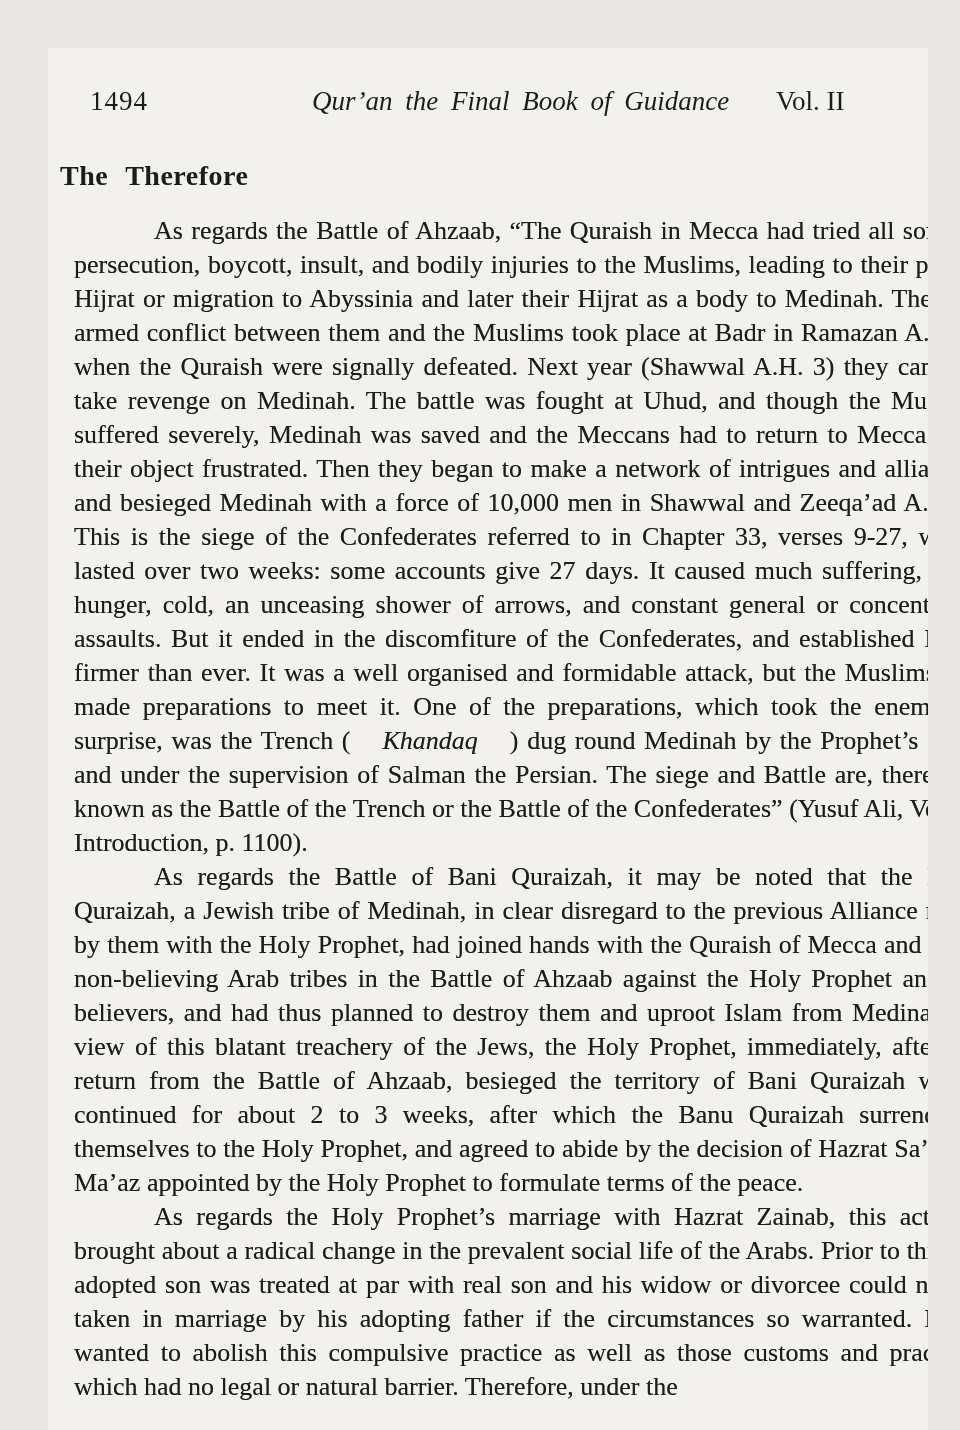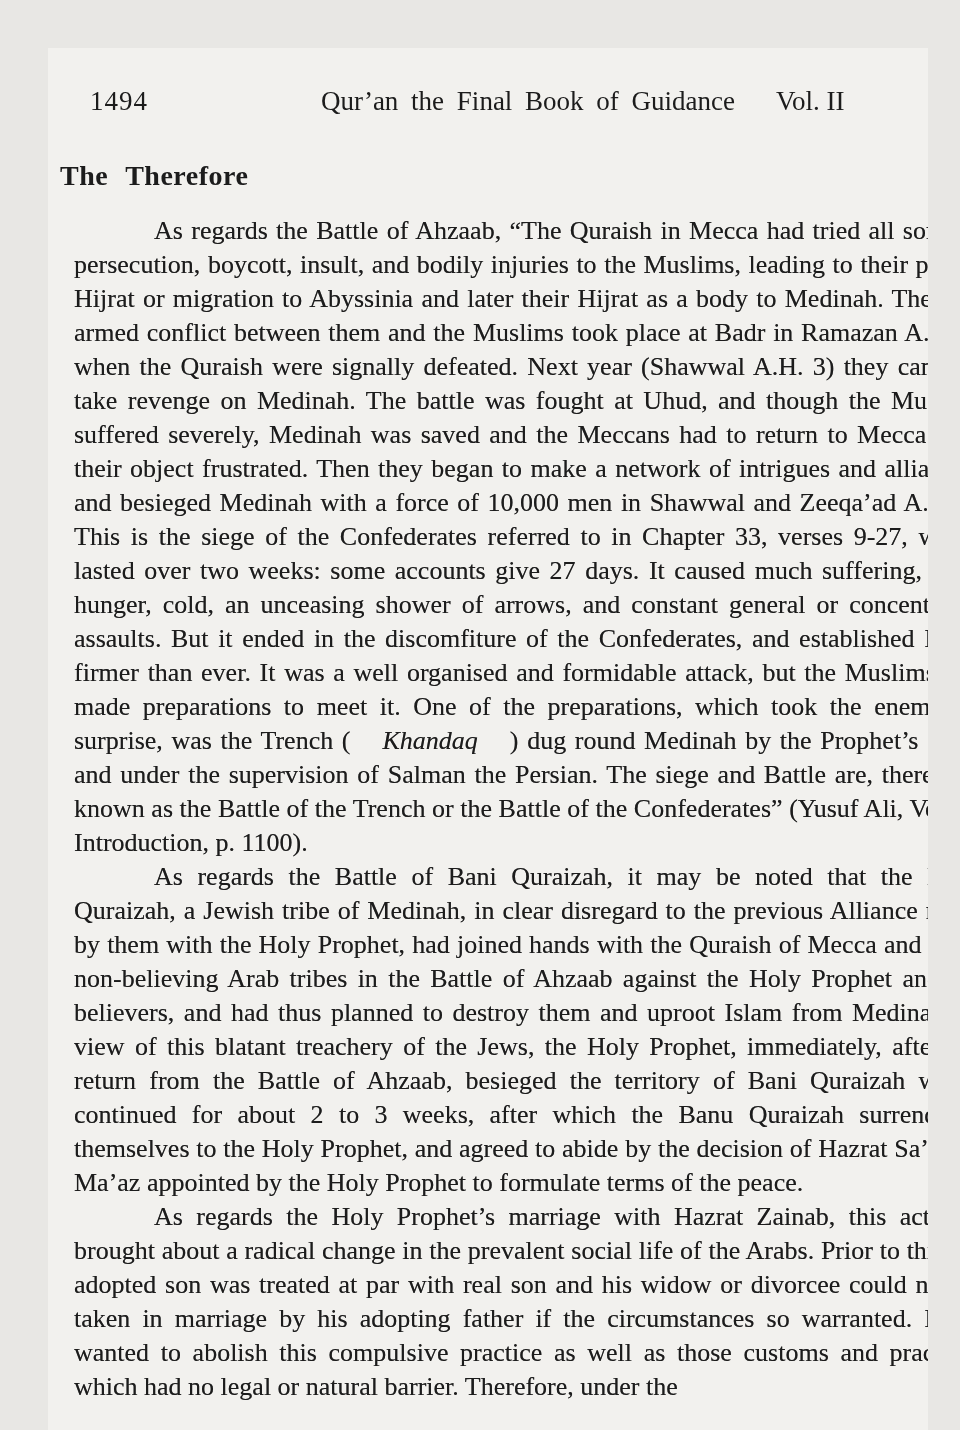--- a/index.html
+++ b/index.html
@@ -23,21 +23,22 @@
     align-items: baseline;
     font-size: 27px;
     line-height: 32px;
   }
   .running-header .page-num {
     width: 190px;
     letter-spacing: 1px;
   }
   .running-header .book-title {
     flex: 1;
-    text-align: center;
+    text-align: left;
+    font-style: italic;
     word-spacing: 6px;
   }
   .running-header .volume {
     width: 190px;
     text-align: left;
   }
   .section-heading {
     margin-top: 27px;
     margin-left: 2px;
     font-size: 28px;

